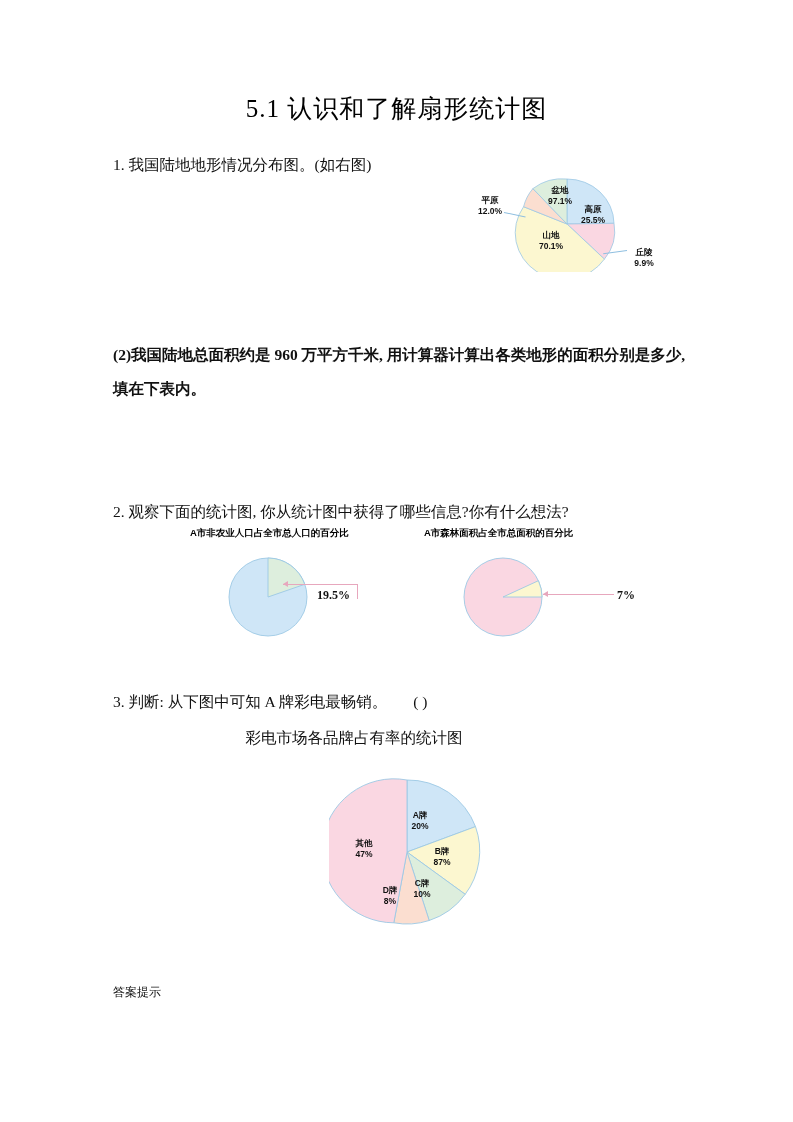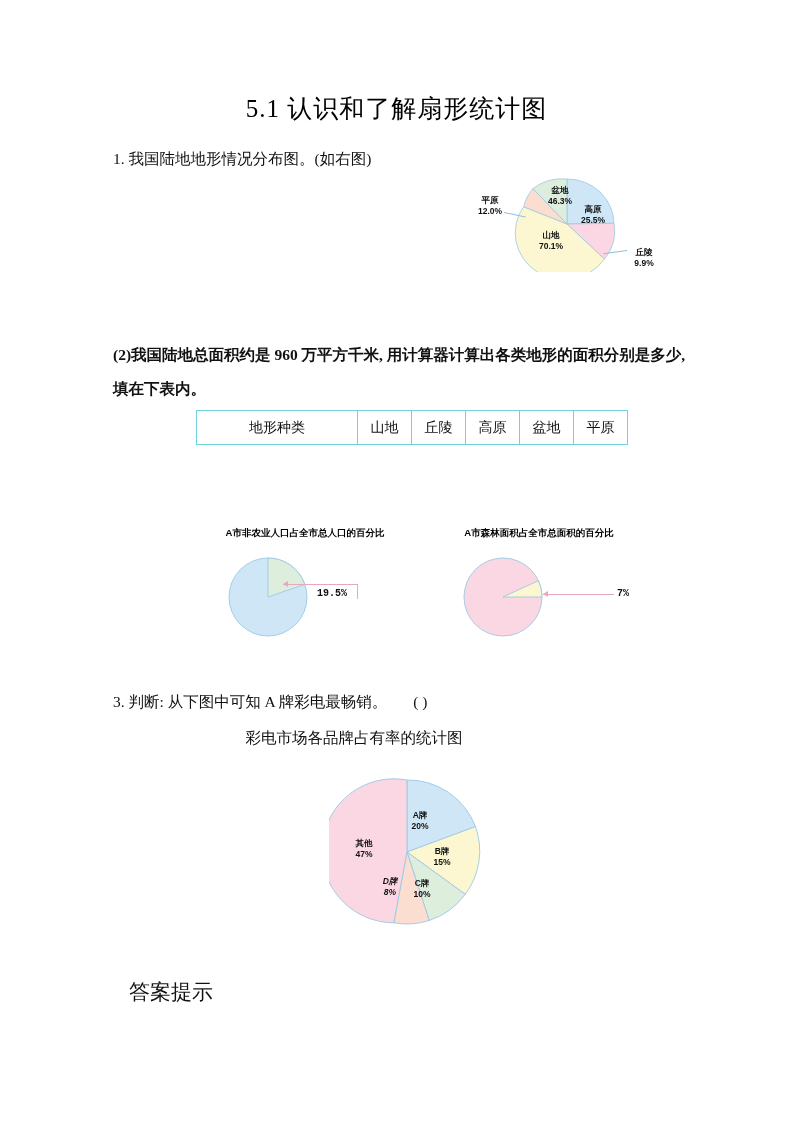--- a/index.html
+++ b/index.html
@@ -37,26 +37,26 @@
   
   .qtext {
     position: absolute;
     font-size: 15.5px;
     line-height: 34px;
     color: #111;
     white-space: nowrap;
   }
   .qtext.wrap { white-space: normal; font-weight: bold; }
 
-  .q1 { left: 113px; top: 142px; }
+  .q1 { left: 113px; top: 148px; }
   .q1a { left: 113px; top: 256px; }
   .q1b { left: 113px; top: 338px; width: 575px; }
   .q2 { left: 113px; top: 495px; }
   .q3 { left: 113px; top: 685px; }
-  .answer-hint { left: 129px; top: 975px; font-size: 21px; }
+  .answer-hint { left: 113px; top: 975px; font-size: 12px; }
 
   .paren-blank { letter-spacing: 0; padding-left: 26px; }
 
   
   .terrain-table {
     position: absolute;
     left: 196px;
     top: 410px;
     border-collapse: collapse;
     font-size: 14px;
@@ -85,42 +85,41 @@
     color: #111;
     font-family: "Liberation Sans", sans-serif;
     font-weight: bold;
     white-space: nowrap;
   }
 
   .chart-title {
     position: absolute;
     font-size: 9.5px;
     font-weight: bold;
-    text-align: center;
     color: #000;
     font-family: "Liberation Sans", sans-serif;
     white-space: nowrap;
   }
 
   .section-title {
     position: absolute;
     font-size: 15.5px;
     text-align: center;
     width: 708px;
     left: 0;
     color: #111;
     font-family: "Liberation Serif", "DejaVu Serif", serif;
   }
 
   .callout-label {
     position: absolute;
-    font-size: 10px;
+    font-size: 12px;
     font-weight: bold;
     color: #111;
-    font-family: Liberation Mono, monospace;
+    font-family: Liberation Serif, serif;
     white-space: nowrap;
   }
 
   .leader {
     position: absolute;
     background: #e7a7bd;
     height: 1px;
   }
   .leader-v {
     position: absolute;
@@ -163,21 +162,21 @@
         <path d="M62,48 L18.6,30.7 A47,45 0 0,1 27.9,12.6 Z" fill="#fbded0" stroke="#9cc8e4" stroke-width="0.8"></path>
 
         <path d="M62,48 L27.9,12.6 A47,45 0 0,1 62,3 Z" fill="#ddeedd" stroke="#9cc8e4" stroke-width="0.8"></path>
         <circle cx="62" cy="48" r="0" fill="none"></circle>
       </g>
     </svg>
 
     
     <div class="pie-label" style="left:30px; top:9px; width:50px;">
       <span>盆地</span><br>
-      <span>46.3%</span>
+      <span>97.1%</span>
     </div>
     <div class="pie-label" style="left:66px; top:28px; width:44px;">
       <span>高原</span><br>
       <span>25.5%</span>
     </div>
     <div class="pie-label" style="left:22px; top:54px; width:48px;">
       <span>山地</span><br>
       <span>70.1%</span>
     </div>
   </div>
@@ -191,31 +190,24 @@
   <div class="pie-label" style="left:627px; top:247px; width:34px; text-align:center;">
     <span>丘陵</span><br>
     <span>9.9%</span>
   </div>
   <div class="leader-thin" style="left:603px; top:250px; width:24px; transform:rotate(-8deg); transform-origin:right center;"></div>
 
   <div class="qtext wrap q1b">(2)我国陆地总面积约是 960 万平方千米, 用计算器计算出各类地形的面积分别是多少, 填在下表内。</div>
 
   <table class="terrain-table">
     <tbody>
-        <tr>
-      <td class="head-wide">地形种类</td>
-      <td class="head-col">山地</td>
-      <td class="head-col">丘陵</td>
-      <td class="head-col">高原</td>
-      <td class="head-col">盆地</td>
-      <td class="head-col">平原</td>
-    </tr>
   </tbody>
     </table>
 
+  <div class="qtext q2">2. 观察下面的统计图, 你从统计图中获得了哪些信息?你有什么想法?</div>
 
   <div class="chart-title" style="left:190px; top:527px; width:230px;">A市非农业人口占全市总人口的百分比</div>
 
   <div class="chart-box" style="left:227px; top:556px; width:82px; height:82px;">
     <svg width="82" height="82" viewBox="0 0 82 82">
 
       <circle cx="41" cy="41" r="39" fill="#cfe6f7" stroke="#9cc8e4" stroke-width="0.9"></circle>
 
       <path d="M41,41 L41,2 A39,39 0 0,1 77.7,28.3 Z" fill="#ddeedd" stroke="#9cc8e4" stroke-width="0.9"></path>
     </svg>
@@ -257,27 +249,27 @@
 
       <path d="M78,78 L64.8,148.8 A72,72 0 1,1 78,6 Z" fill="#fad7e2" stroke="#9cc8e4" stroke-width="0.9"></path>
     </svg>
 
     <div class="pie-label" style="left:82px; top:36px; width:34px;">
       <span>A牌</span><br>
       <span>20%</span>
     </div>
     <div class="pie-label" style="left:104px; top:72px; width:34px;">
       <span>B牌</span><br>
-      <span>15%</span>
+      <span>87%</span>
     </div>
     <div class="pie-label" style="left:84px; top:104px; width:34px;">
       <span>C牌</span><br>
       <span>10%</span>
     </div>
-    <div class="pie-label" style="left:52px; top:102px; width:34px;font-style:italic;">
+    <div class="pie-label" style="left:52px; top:111px; width:34px;">
       <span>D牌</span><br>
       <span>8%</span>
     </div>
     <div class="pie-label" style="left:26px; top:64px; width:34px;">
       <span>其他</span><br>
       <span>47%</span>
     </div>
   </div>
 
   <div class="qtext answer-hint">答案提示</div>

